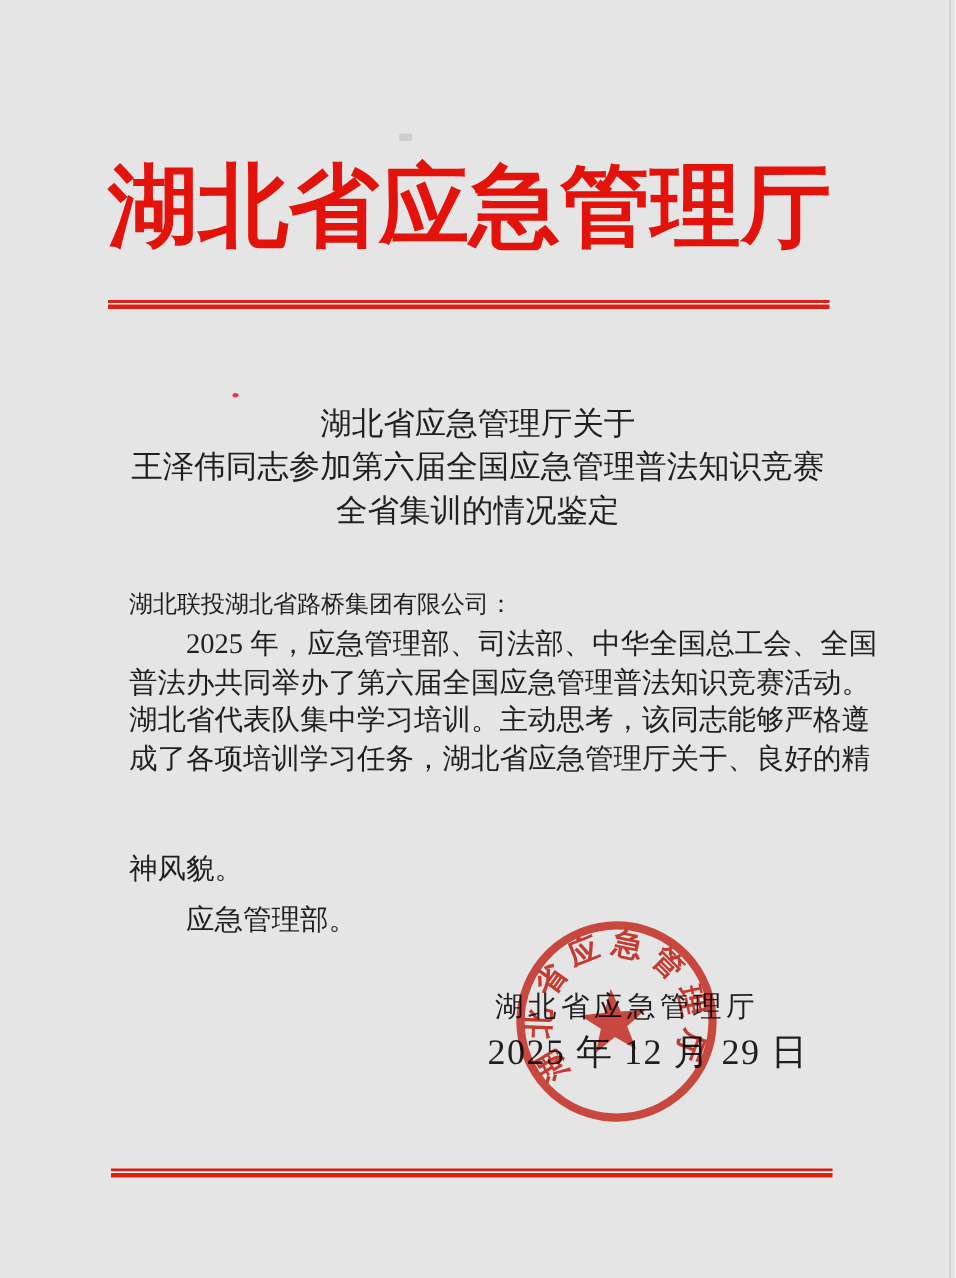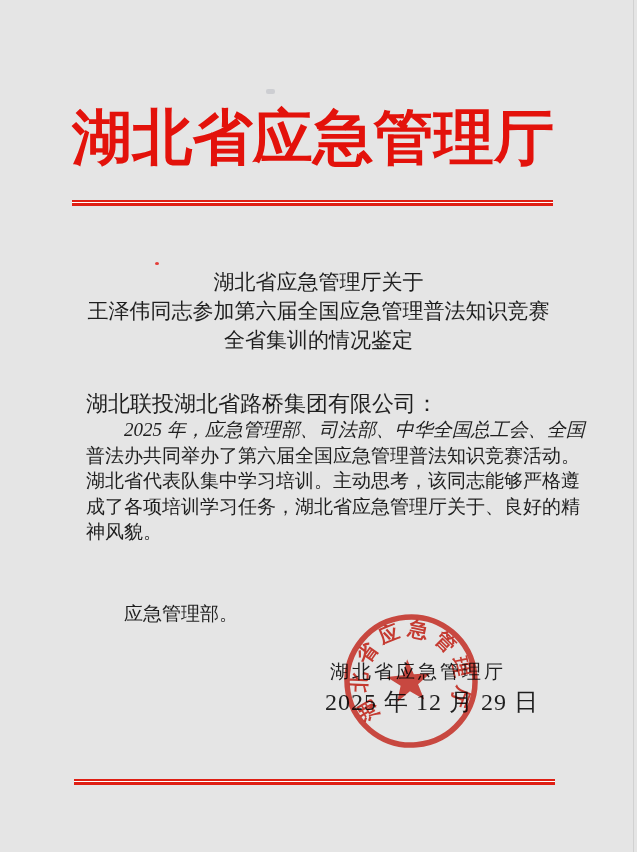--- a/index.html
+++ b/index.html
@@ -47,33 +47,33 @@
   .rule-bottom{left:74px;top:779px;width:481px;}
   
   .doc-title{
     position:absolute;left:0;top:268px;width:637px;
     text-align:center;font-weight:normal;
   }
   .title-line{font-size:21px;line-height:29px;height:29px;}
   
   .salutation{
     position:absolute;left:86px;top:391px;width:480px;
-    font-size:22px;line-height:26px;
+    font-size:16px;line-height:26px;
   }
   .para{
     position:absolute;left:86px;top:417px;width:480px;
     font-size:19px;
   }
   .para .body-line{
     height:25.6px;line-height:25.6px;
     text-align:justify;text-align-last:justify;
     white-space:nowrap;
   }
-  .para .body-line:first-child{text-indent:38px;font-style:italic;}
-  .para .body-line:last-child{text-align-last:left;white-space:normal;}
+  .para .body-line:first-child{text-indent:38px;}
+  .para .body-line:last-child{text-align-last:left;white-space:normal;margin-top:48px;}
   .closing{
     position:absolute;left:86px;top:601px;width:480px;
     font-size:19px;line-height:26px;padding-left:38px;box-sizing:border-box;
   }
   
   .sig-org{
     position:absolute;left:330px;top:660px;
     font-size:19px;line-height:24px;letter-spacing:3px;white-space:nowrap;
   }
   .sig-date{

